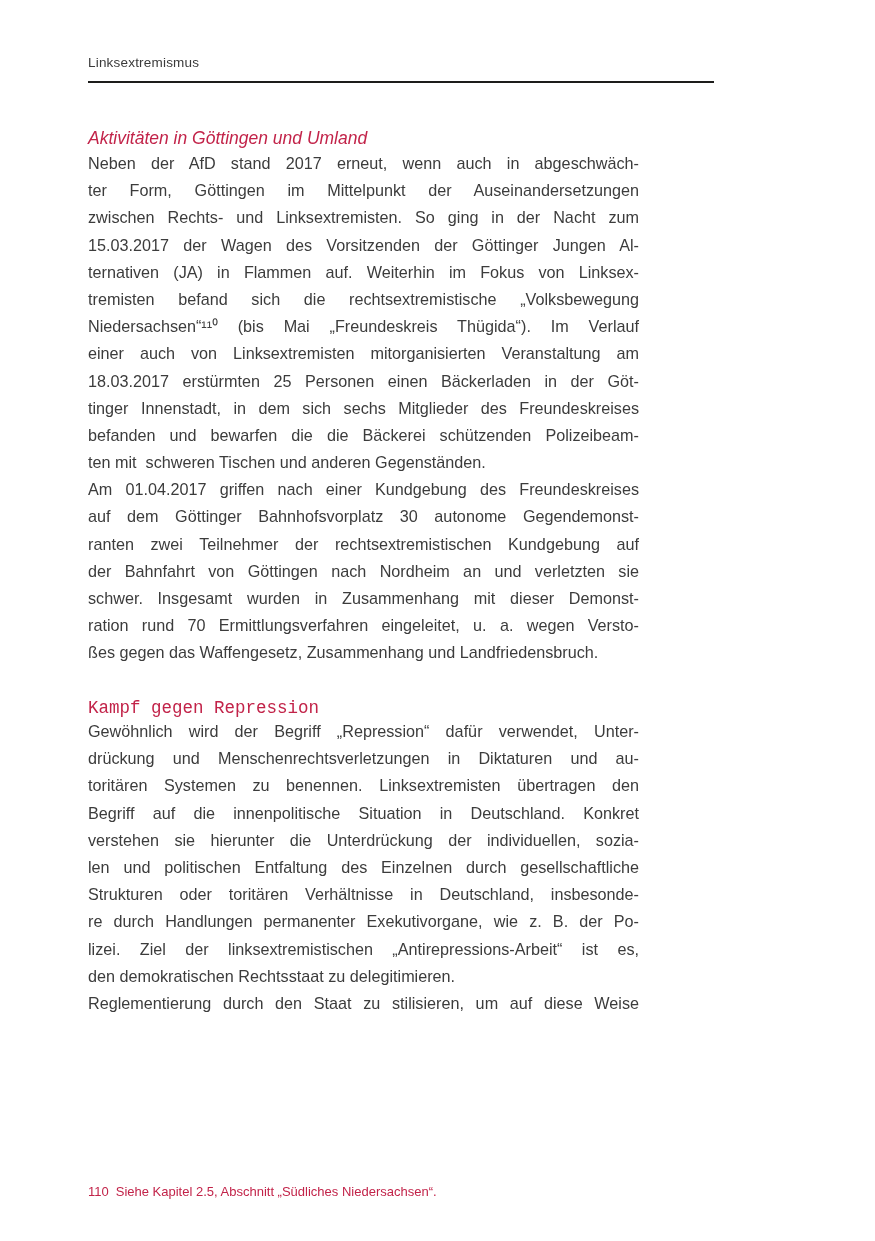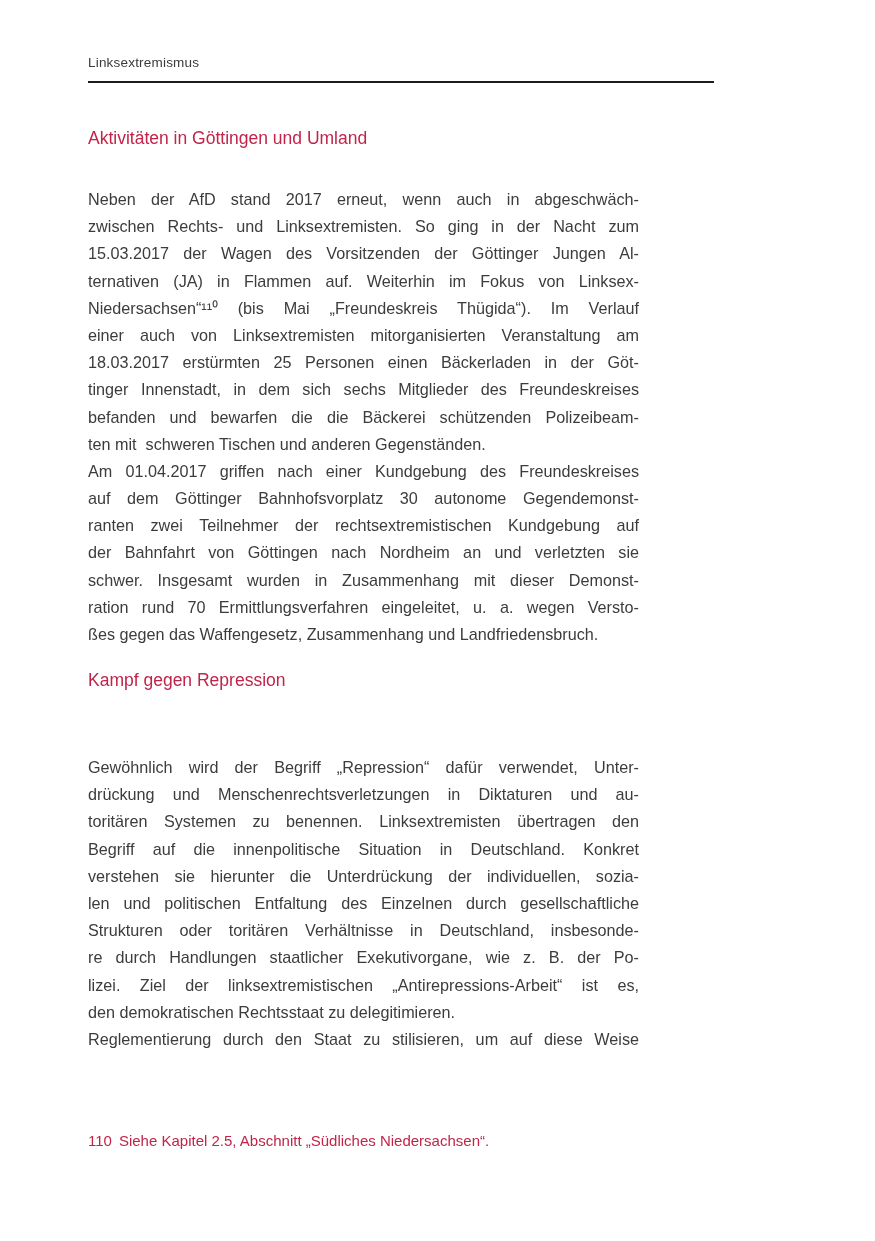--- a/index.html
+++ b/index.html
@@ -39,48 +39,47 @@
   .section-heading {
     position: absolute;
     left: 88px;
     width: 560px;
     margin: 0;
     font-size: 17.5px;
     font-weight: normal;
     line-height: 23px;
     color: #c22349;
   }
-  .heading-1 { top: 127px; }
-  .heading-2 { top: 669px; }
+  .heading-1 { top: 127px; font-style: italic; }
+  .heading-2 { top: 697px; font-family: Liberation Mono, monospace; }
   .body-block {
     position: absolute;
     left: 88px;
     width: 551px;
     font-size: 16.2px;
     color: #3c3c3c;
-    margin-top: 36px;
   }
   .body-1 { top: 150px; }
   .body-2 { top: 718px; }
   .line {
     height: 27.2px;
     line-height: 27.2px;
     text-align: justify;
     text-align-last: justify;
     text-justify: inter-word;
     white-space: pre-wrap;
   }
   .line.para-last {
     text-align-last: left;
   }
   .footnote {
     position: absolute;
     left: 88px;
-    top: 1132px;
-    font-size: 15px;
+    top: 1184px;
+    font-size: 13px;
     color: #c22349;
   }
   .footnote .fn-number { margin-right: 7px; }
   .page-number {
     position: absolute;
     left: 789px;
     top: 1186px;
     font-size: 13.5px;
     color: #701a75;
   }
@@ -93,23 +92,25 @@
   <div class="running-header">Linksextremismus</div>
 
   <div class="header-rule"></div>
 
   <div class="red-tab"></div>
 
   <h2 class="section-heading heading-1">Aktivitäten in Göttingen und Umland</h2>
 
   <div class="body-block body-1">
       <div class="line">Neben der AfD stand 2017 erneut, wenn auch in abgeschwäch-</div>
+      <div class="line">ter Form, Göttingen im Mittelpunkt der Auseinandersetzungen</div>
       <div class="line">zwischen Rechts- und Linksextremisten. So ging in der Nacht zum</div>
       <div class="line">15.03.2017 der Wagen des Vorsitzenden der Göttinger Jungen Al-</div>
       <div class="line">ternativen (JA) in Flammen auf. Weiterhin im Fokus von Linksex-</div>
+      <div class="line">tremisten befand sich die rechtsextremistische „Volksbewegung</div>
       <div class="line">Niedersachsen“¹¹⁰ (bis Mai „Freundeskreis Thügida“). Im Verlauf</div>
       <div class="line">einer auch von Linksextremisten mitorganisierten Veranstaltung am</div>
       <div class="line">18.03.2017 erstürmten 25 Personen einen Bäckerladen in der Göt-</div>
       <div class="line">tinger Innenstadt, in dem sich sechs Mitglieder des Freundeskreises</div>
       <div class="line">befanden und bewarfen die die Bäckerei schützenden Polizeibeam-</div>
       <div class="line para-last">ten mit  schweren Tischen und anderen Gegenständen.</div>
       <div class="line">Am 01.04.2017 griffen nach einer Kundgebung des Freundeskreises</div>
       <div class="line">auf dem Göttinger Bahnhofsvorplatz 30 autonome Gegendemonst-</div>
       <div class="line">ranten zwei Teilnehmer der rechtsextremistischen Kundgebung auf</div>
       <div class="line">der Bahnfahrt von Göttingen nach Nordheim an und verletzten sie</div>
@@ -121,21 +122,21 @@
   <h2 class="section-heading heading-2">Kampf gegen Repression</h2>
 
   <div class="body-block body-2">
       <div class="line">Gewöhnlich wird der Begriff „Repression“ dafür verwendet, Unter-</div>
       <div class="line">drückung und Menschenrechtsverletzungen in Diktaturen und au-</div>
       <div class="line">toritären Systemen zu benennen. Linksextremisten übertragen den</div>
       <div class="line">Begriff auf die innenpolitische Situation in Deutschland. Konkret</div>
       <div class="line">verstehen sie hierunter die Unterdrückung der individuellen, sozia-</div>
       <div class="line">len und politischen Entfaltung des Einzelnen durch gesellschaftliche</div>
       <div class="line">Strukturen oder toritären Verhältnisse in Deutschland, insbesonde-</div>
-      <div class="line">re durch Handlungen staatlicher Exekutivorgane, wie z. B. der Po-</div>
+      <div class="line">re durch Handlungen permanenter Exekutivorgane, wie z. B. der Po-</div>
       <div class="line">lizei. Ziel der linksextremistischen „Antirepressions-Arbeit“ ist es,</div>
       <div class="line para-last">den demokratischen Rechtsstaat zu delegitimieren.</div>
       <div class="line">Reglementierung durch den Staat zu stilisieren, um auf diese Weise</div>
     </div>
 
   <div class="footnote">
     <span class="fn-number">110</span><span>Siehe Kapitel 2.5, Abschnitt „Südliches Niedersachsen“.</span>
   </div>
 
   <div class="page-number">155</div>

